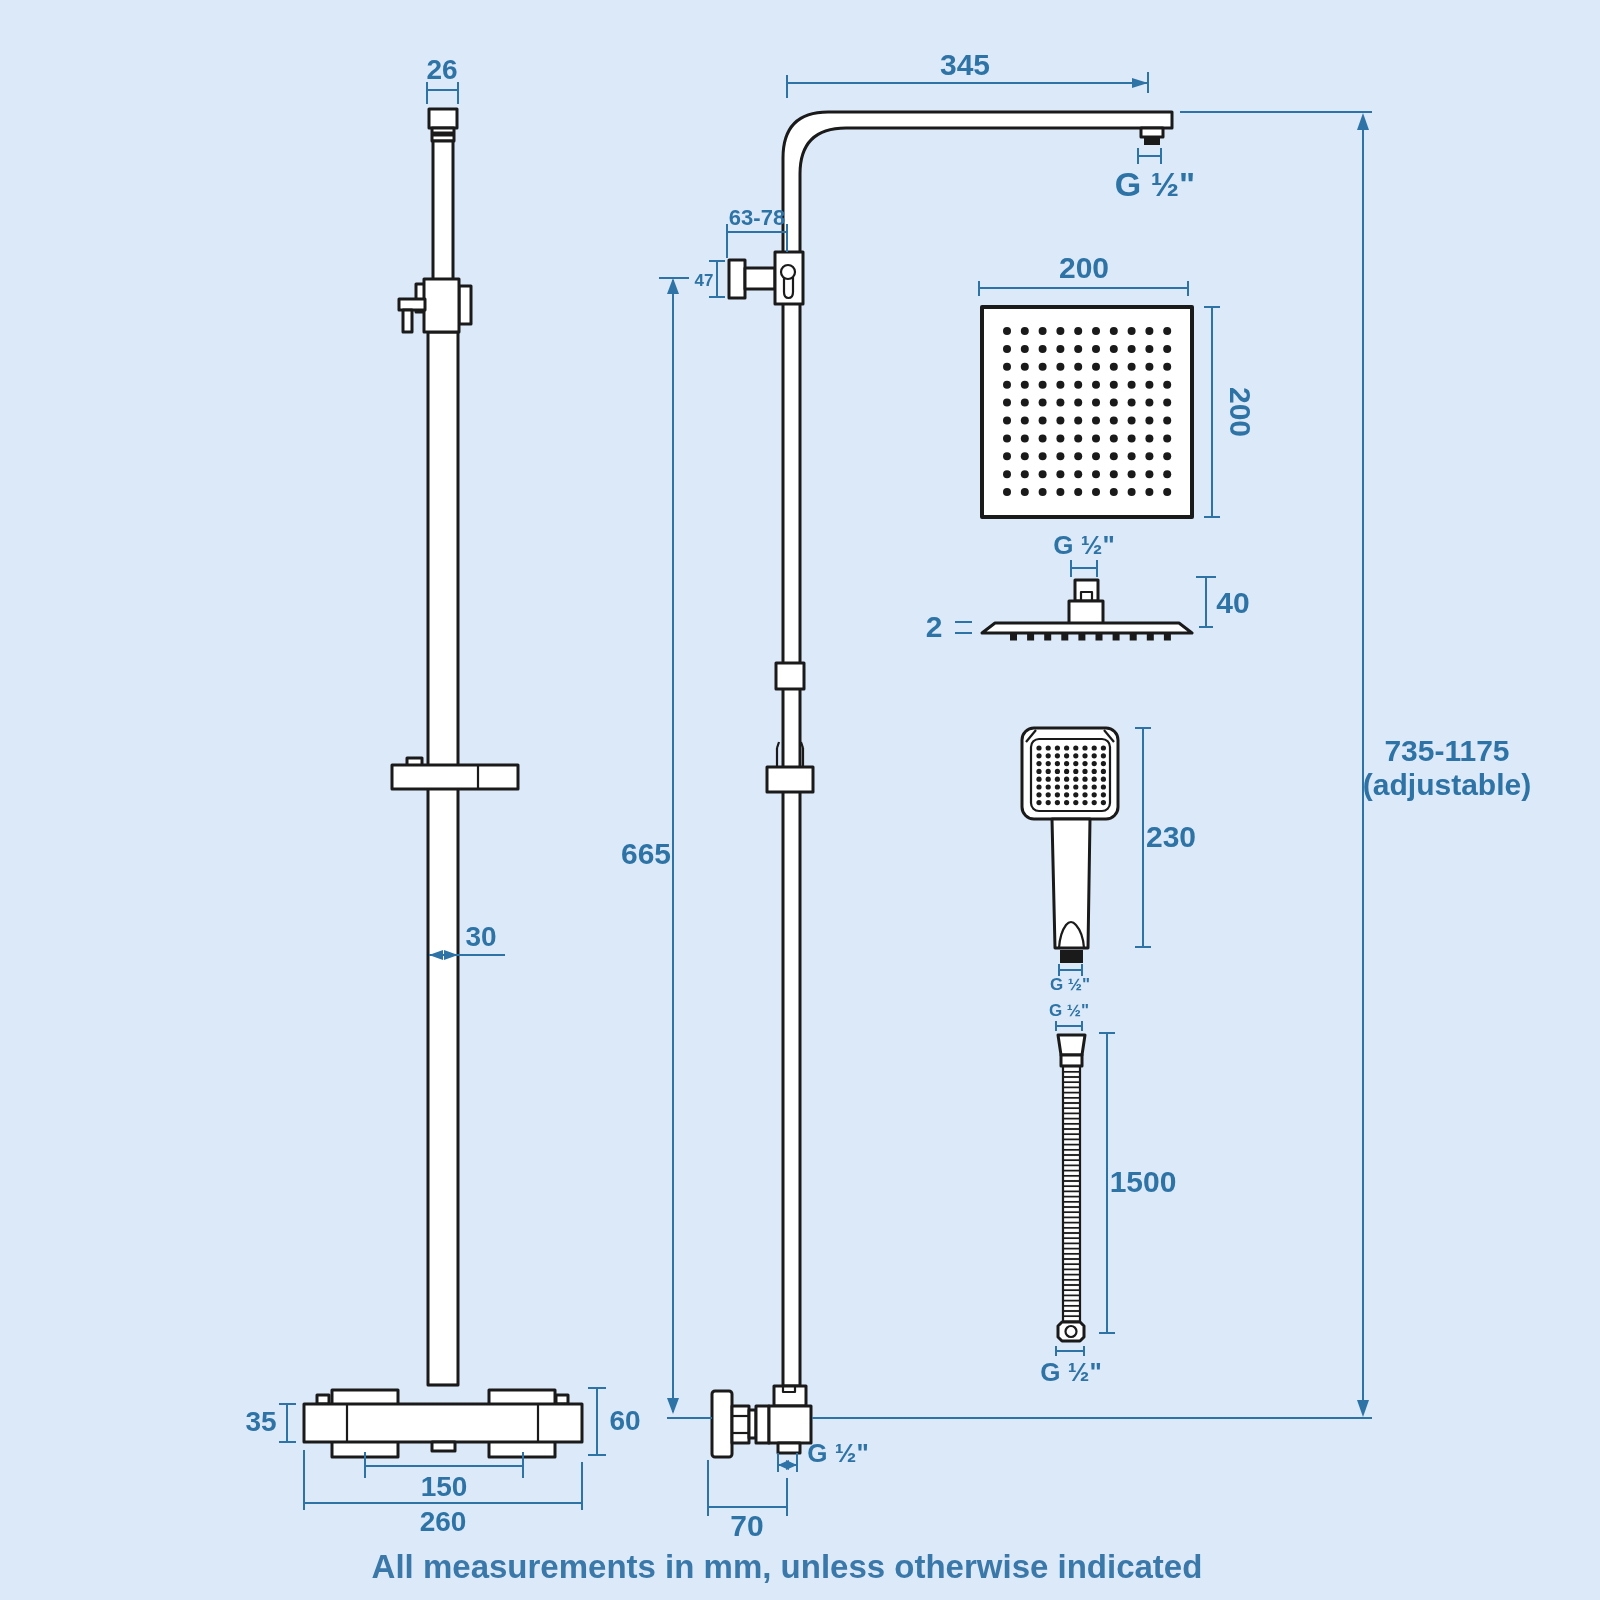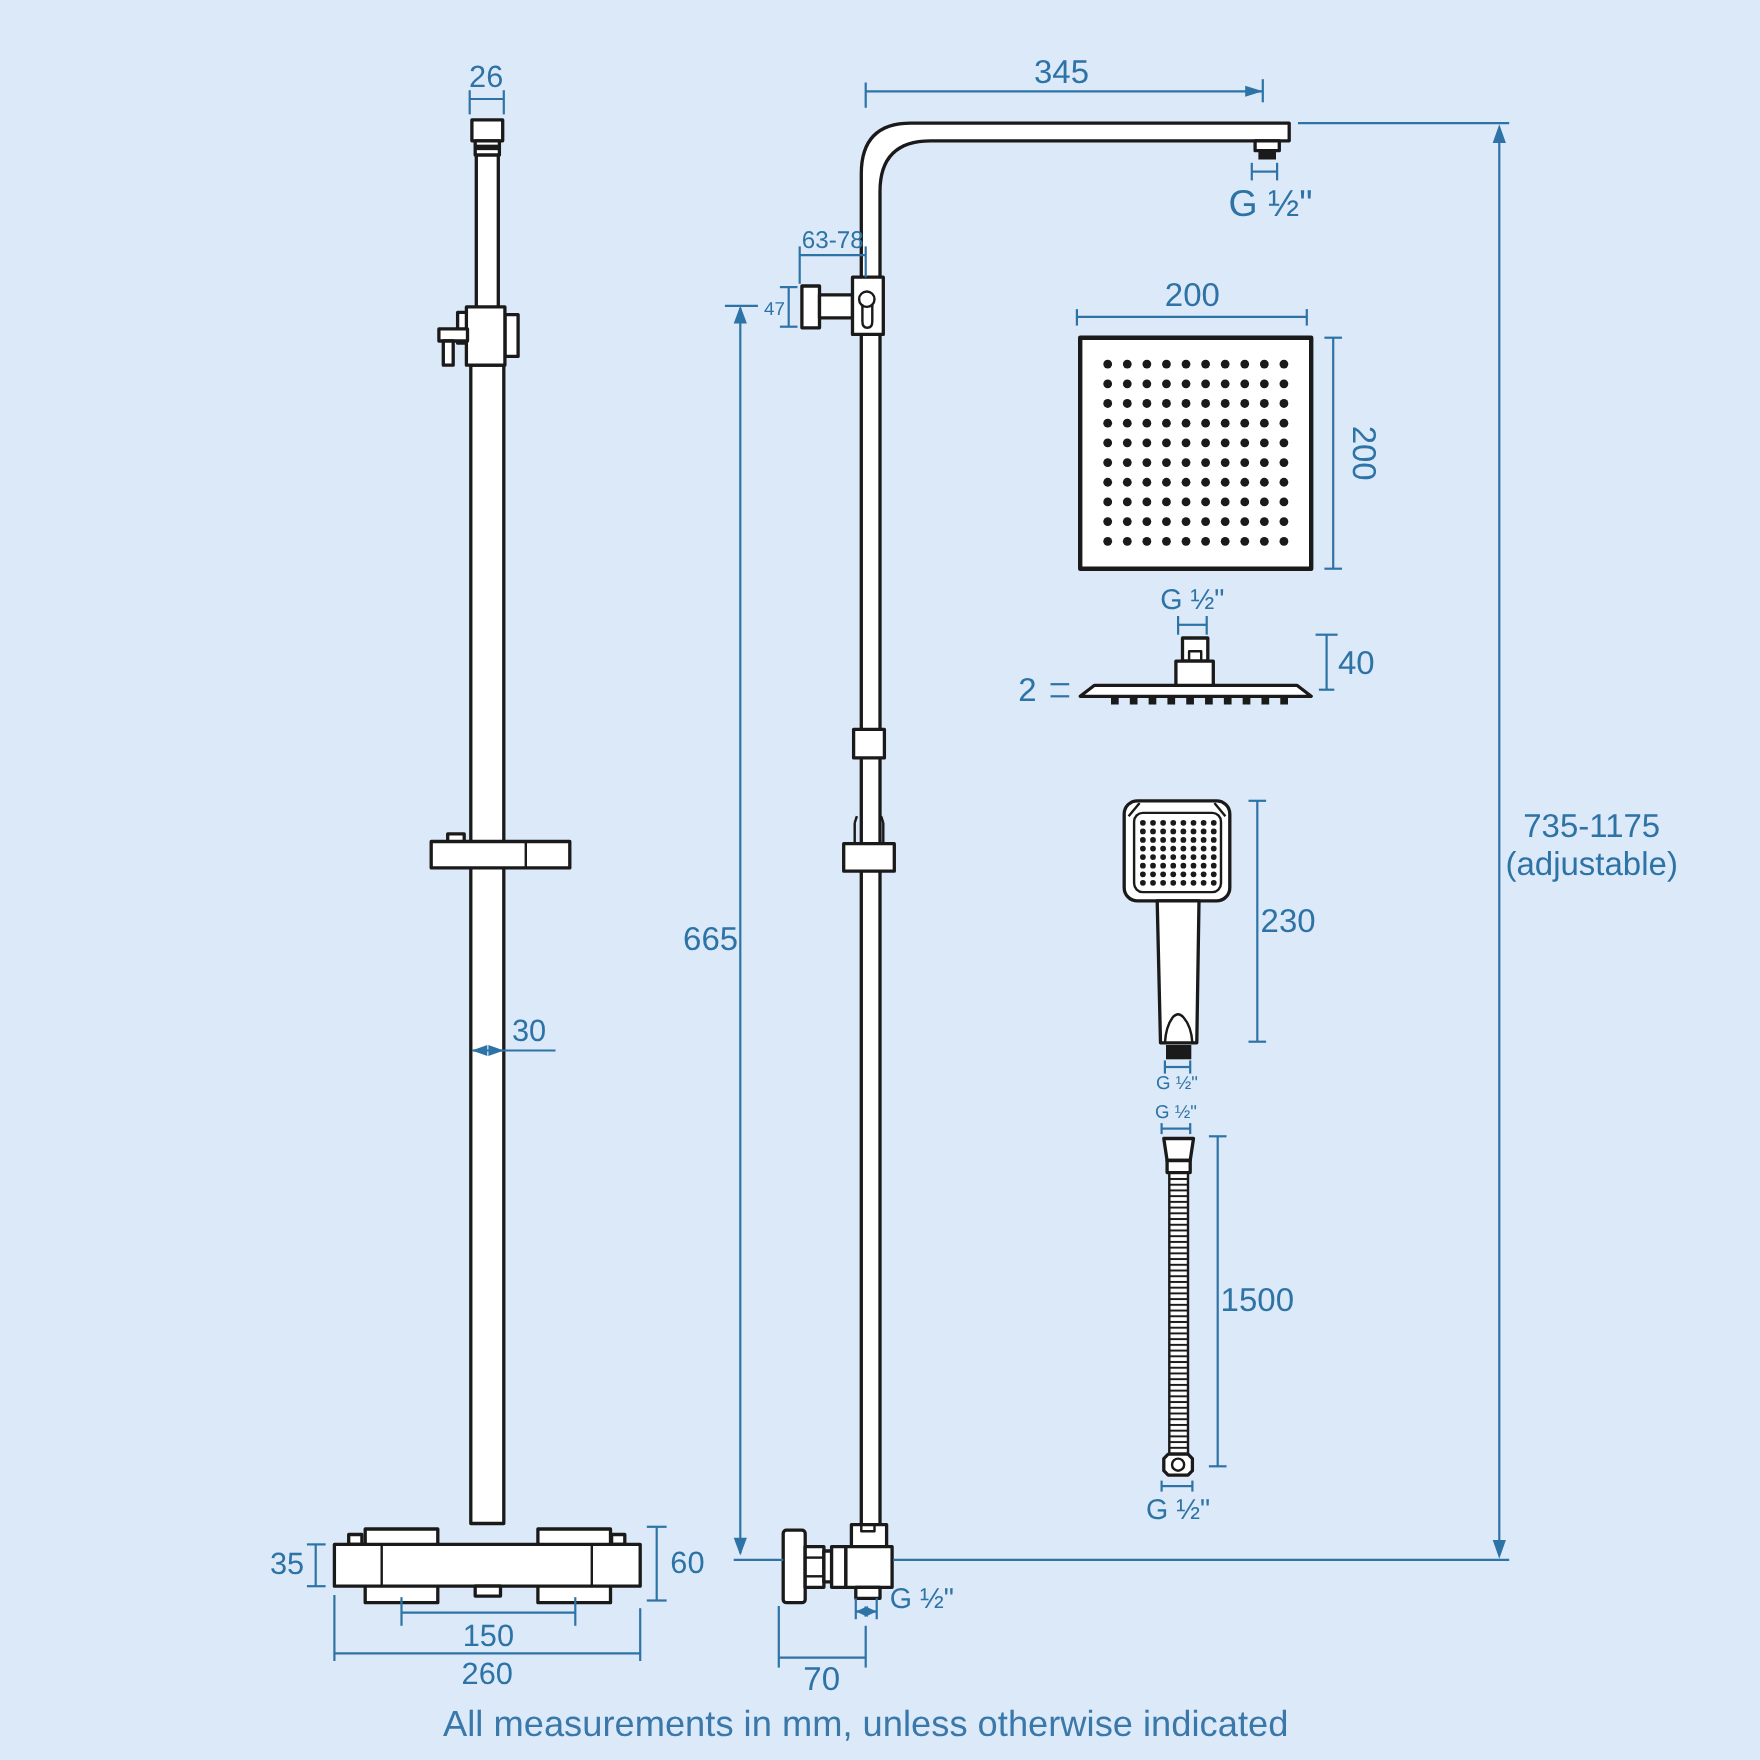--- a/index.html
+++ b/index.html
@@ -1,20 +1,20 @@
 <!DOCTYPE html>
 <html style="--background: #dce9f8; --line: #1a1a1a; --dimension: #2e73a6; --caption: #3a78a9;"><head>
 <meta charset="utf-8">
 <style>
   :root{
     --background:#dce9f8; --line:#1a1a1a; --dimension:#2e73a6; --caption:#3a78a9;
   }
   html,body{margin:0;padding:0;}
   body{background:var(--background);width:1600px;height:1600px;overflow:hidden;}
-  .stage{position:relative;width:1600px;height:1600px;background:var(--background);}
+  .stage{position:relative;width:1600px;height:1600px;background:var(--background);font-weight:bold;}
   svg{display:block;}
   .o{fill:#ffffff;stroke:var(--line);stroke-width:3;stroke-linejoin:round;}
   .o4{fill:#ffffff;stroke:var(--line);stroke-width:4;stroke-linejoin:round;}
   .o2{fill:none;stroke:var(--line);stroke-width:2.2;stroke-linejoin:round;}
   .dk{fill:var(--line);stroke:none;}
   .d{stroke:var(--dimension);stroke-width:2;fill:none;}
   .ah{fill:var(--dimension);stroke:none;}
   text.t{fill:var(--dimension);font-family:"Liberation Sans",sans-serif;text-anchor:middle;}
   text.cap{fill:var(--caption);font-family:"Liberation Sans",sans-serif;text-anchor:middle;}
   .f17{font-size:17px;} .f22{font-size:22px;} .f26{font-size:26px;} .f28{font-size:28px;}

